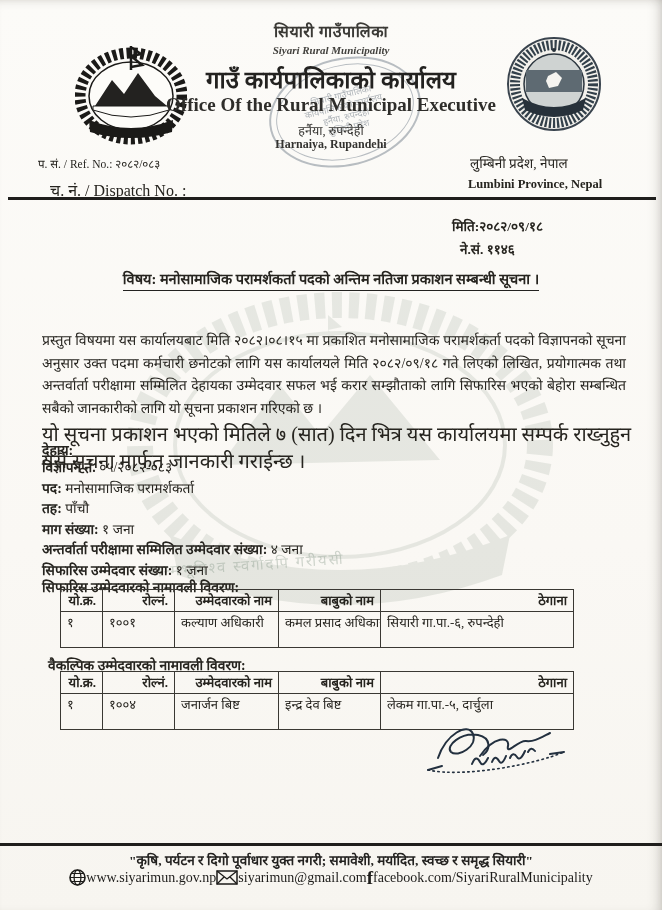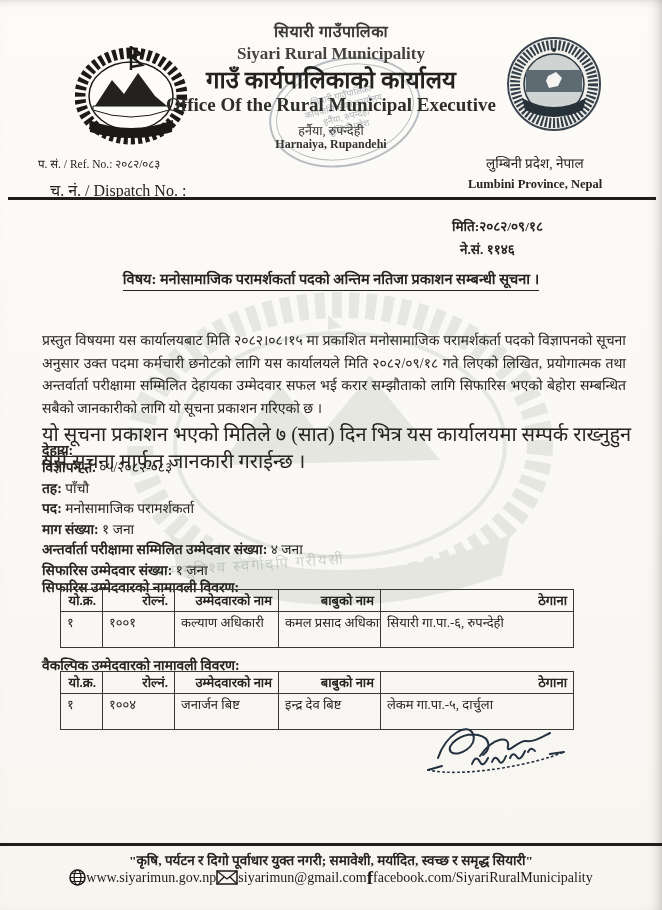--- a/index.html
+++ b/index.html
@@ -6,50 +6,50 @@
   .page{
     position:relative;width:662px;height:910px;margin:0 auto;
     background:linear-gradient(180deg,#fcfbf8 0%,#faf8f4 60%,#f7f5f0 100%);
     box-shadow:inset -10px 0 14px -10px rgba(60,55,45,.35), inset 0 8px 12px -10px rgba(60,55,45,.25);
     font-family:"Liberation Serif","DejaVu Serif",serif;color:#26241f;overflow:hidden;
   }
   .abs{position:absolute;}
   .ctr{left:0;right:0;text-align:center;}
   
   .muni-np{top:20px;font-size:16px;font-weight:600;color:#3b3a36;letter-spacing:.5px;}
-  .muni-en{top:44px;font-size:17px;font-weight:bold;color:#43423e;}
+  .muni-en{top:44px;font-size:11px;font-weight:bold;color:#43423e;font-style:italic;}
   .office-np{top:62px;font-size:24px;font-weight:bold;color:#232220;}
   .office-en{top:94px;font-size:19px;font-weight:bold;color:#2e2d2a;}
   .addr-np{top:122px;font-size:12.5px;color:#33322f;}
   .addr-en{top:137px;font-size:12px;font-weight:bold;color:#33322f;}
   .stamp{
     left:268px;top:58px;width:150px;height:104px;border:2px solid #76818d;border-radius:50%;
     transform:rotate(-14deg);opacity:.5;color:#5f6b78;text-align:center;font-size:9px;line-height:11px;
     display:flex;flex-direction:column;justify-content:center;pointer-events:none;
   }
   .stamp .in{border:1px solid #76818d;border-radius:50%;margin:5px;flex:1;display:flex;flex-direction:column;justify-content:center;}
   
   .ref1{left:38px;top:156px;font-size:11.5px;}
   .ref2{left:50px;top:179px;font-size:16px;}
-  .prov-np{left:486px;top:154px;font-size:13.5px;}
+  .prov-np{left:470px;top:154px;font-size:13.5px;}
   .prov-en{left:468px;top:177px;font-size:12.5px;font-weight:bold;}
   .rule-top{left:8px;top:197px;width:648px;height:3px;background:#1f1e1c;}
   .date{left:452px;top:217px;font-size:13.5px;font-weight:600;}
   .serial{left:460px;top:240px;font-size:13.5px;font-weight:600;}
   .subject{top:268px;}
   .subject span{display:inline-block;font-size:14.5px;font-weight:bold;border-bottom:1.6px solid #232220;padding-bottom:2px;}
   
   .para1{left:42px;top:330px;width:584px;font-size:14px;line-height:22.5px;text-align:justify;}
   .para2{left:42px;top:420px;width:600px;font-size:20px;}
   .dehaya{left:42px;top:440px;font-size:14px;font-weight:bold;text-decoration:underline;}
   .details{left:42px;top:458px;font-size:13.8px;line-height:20.6px;}
   .details .lbl{font-weight:bold;}
   
   .tbl-title{left:42px;font-size:13.8px;font-weight:bold;}
-  .t1-title{top:577px;} .t2-title{top:655px;}
+  .t1-title{top:577px;} .t2-title{top:655px;margin-left:6px;}
   table.doc{border-collapse:collapse;table-layout:fixed;width:513px;}
   table.doc td,table.doc th{border:1.6px solid #3a3833;font-size:13px;padding:1px 6px 2px 6px;text-align:left;vertical-align:top;overflow:hidden;white-space:nowrap;}
   table.doc th{font-weight:bold;height:18px;text-align:right;}
   table.doc td{height:32px;}
   .t1{left:60px;top:589px;} .t2{left:60px;top:671px;}
   
   .watermark{left:110px;top:285px;width:460px;height:340px;opacity:.11;pointer-events:none;}
   .wm-text{left:150px;top:548px;width:380px;font-size:15px;color:#7d9180;opacity:.35;transform:rotate(-4deg);letter-spacing:2px;pointer-events:none;}
   
   .sig{left:418px;top:712px;width:170px;height:80px;}
@@ -121,22 +121,22 @@
   <div class="abs ctr subject">
     <span>विषय: मनोसामाजिक परामर्शकर्ता पदको अन्तिम नतिजा प्रकाशन  सम्बन्धी सूचना ।</span>
   </div>
 
   <div class="abs para1">प्रस्तुत विषयमा यस कार्यालयबाट मिति २०८२।०८।१५ मा प्रकाशित मनोसामाजिक परामर्शकर्ता पदको विज्ञापनको सूचना अनुसार उक्त पदमा कर्मचारी छनोटको लागि यस कार्यालयले मिति २०८२/०९/१८ गते लिएको लिखित, प्रयोगात्मक तथा अन्तर्वार्ता परीक्षामा सम्मिलित देहायका उम्मेदवार सफल भई करार सम्झौताको लागि सिफारिस भएको बेहोरा सम्बन्धित सबैको जानकारीको लागि यो सूचना प्रकाशन गरिएको छ ।</div>
   <div class="abs para2">यो सूचना  प्रकाशन भएको मितिले ७ (सात) दिन भित्र यस कार्यालयमा  सम्पर्क राख्नुहुन यसै सूचना मार्फत जानकारी गराईन्छ ।</div>
   <div class="abs dehaya">देहाय:</div>
 
   <div class="abs details">
     <div><span class="lbl">विज्ञापन नं.</span> <span>०५/२०८२-०८३</span></div>
+    <div><span class="lbl">पद:</span> <span>मनोसामाजिक परामर्शकर्ता</span></div>
     <div><span class="lbl">तह:</span> <span>पाँचौ</span></div>
-    <div><span class="lbl">पद:</span> <span>मनोसामाजिक परामर्शकर्ता</span></div>
     <div><span class="lbl">माग संख्या:</span> <span>१ जना</span></div>
     <div><span class="lbl">अन्तर्वार्ता परीक्षामा सम्मिलित उम्मेदवार संख्या:</span> <span>४ जना</span></div>
     <div><span class="lbl">सिफारिस  उम्मेदवार संख्या:</span> <span>१ जना</span></div>
   </div>
 
   <div class="abs tbl-title t1-title">सिफारिस उम्मेदवारको नामावली विवरण:</div>
   <table class="doc abs t1">
     <colgroup>
         <col style="width:42px">
         <col style="width:72px">

